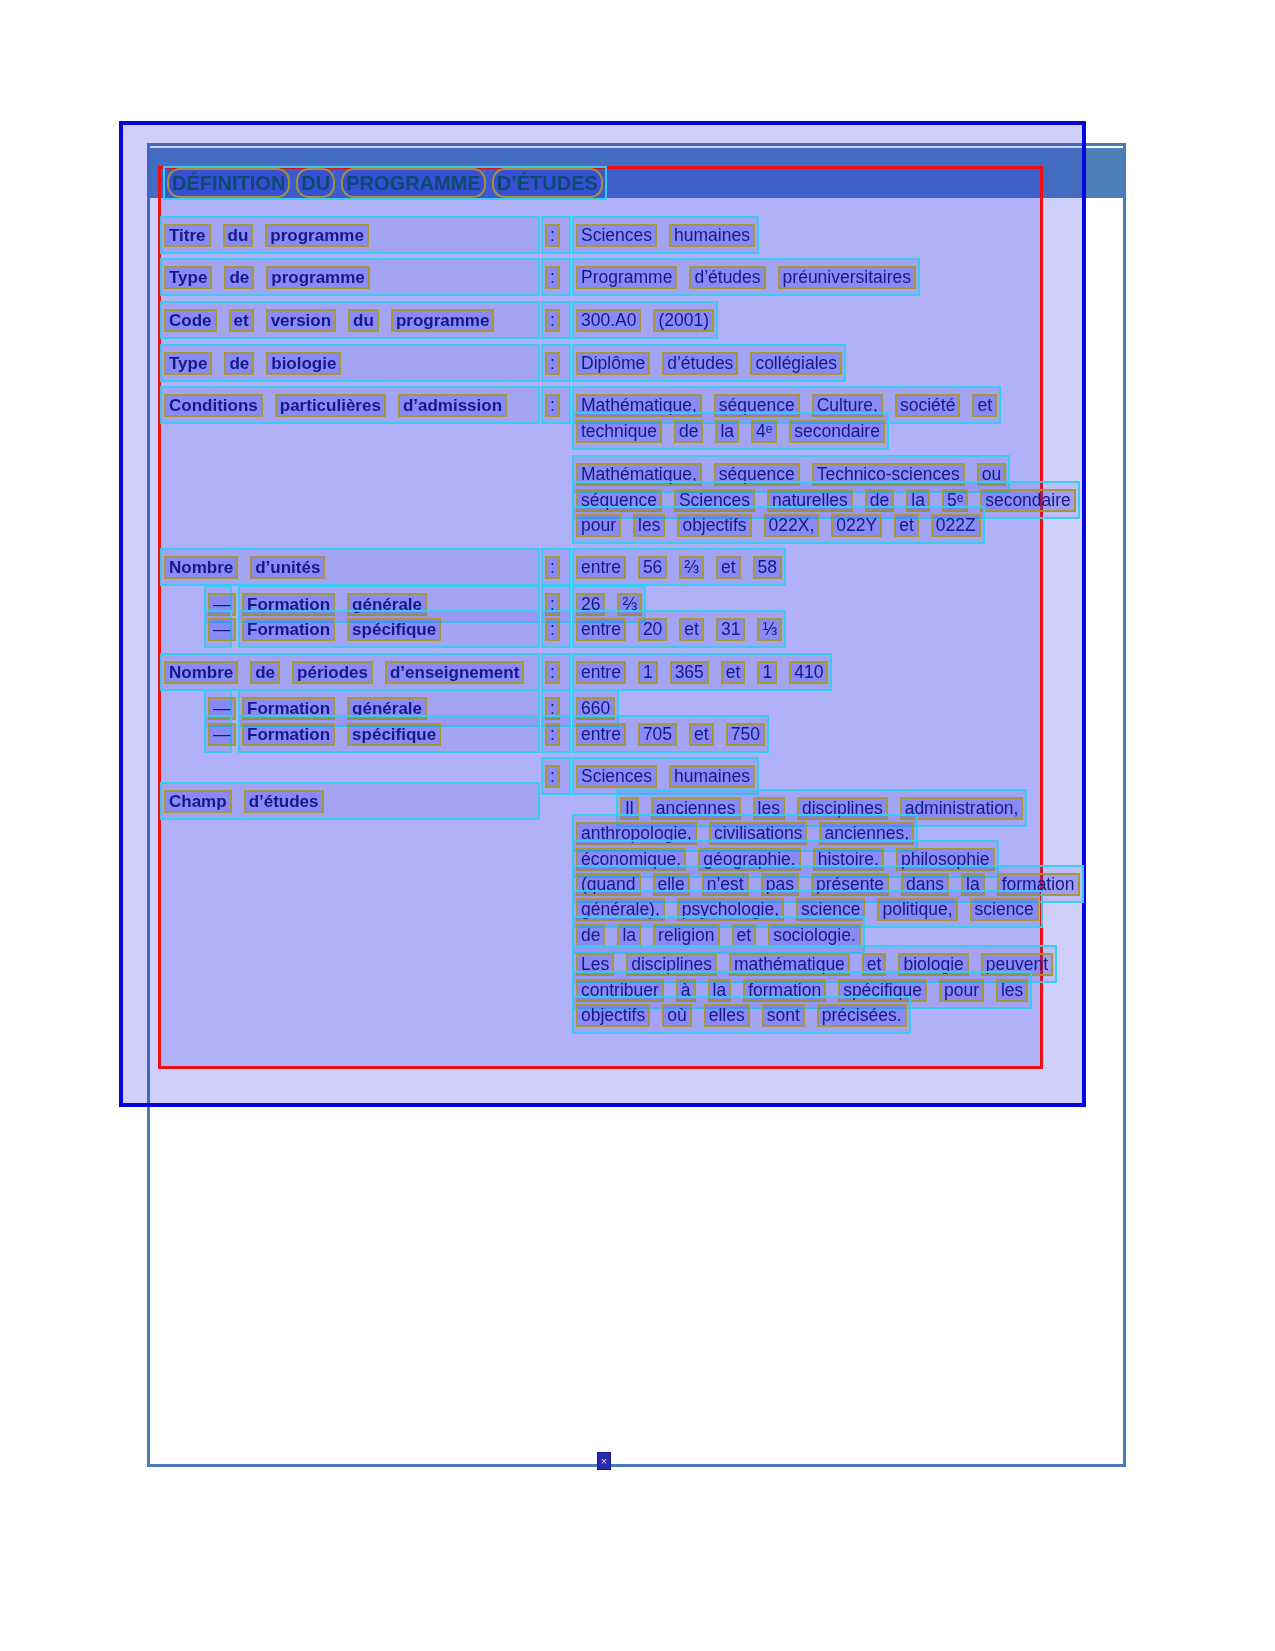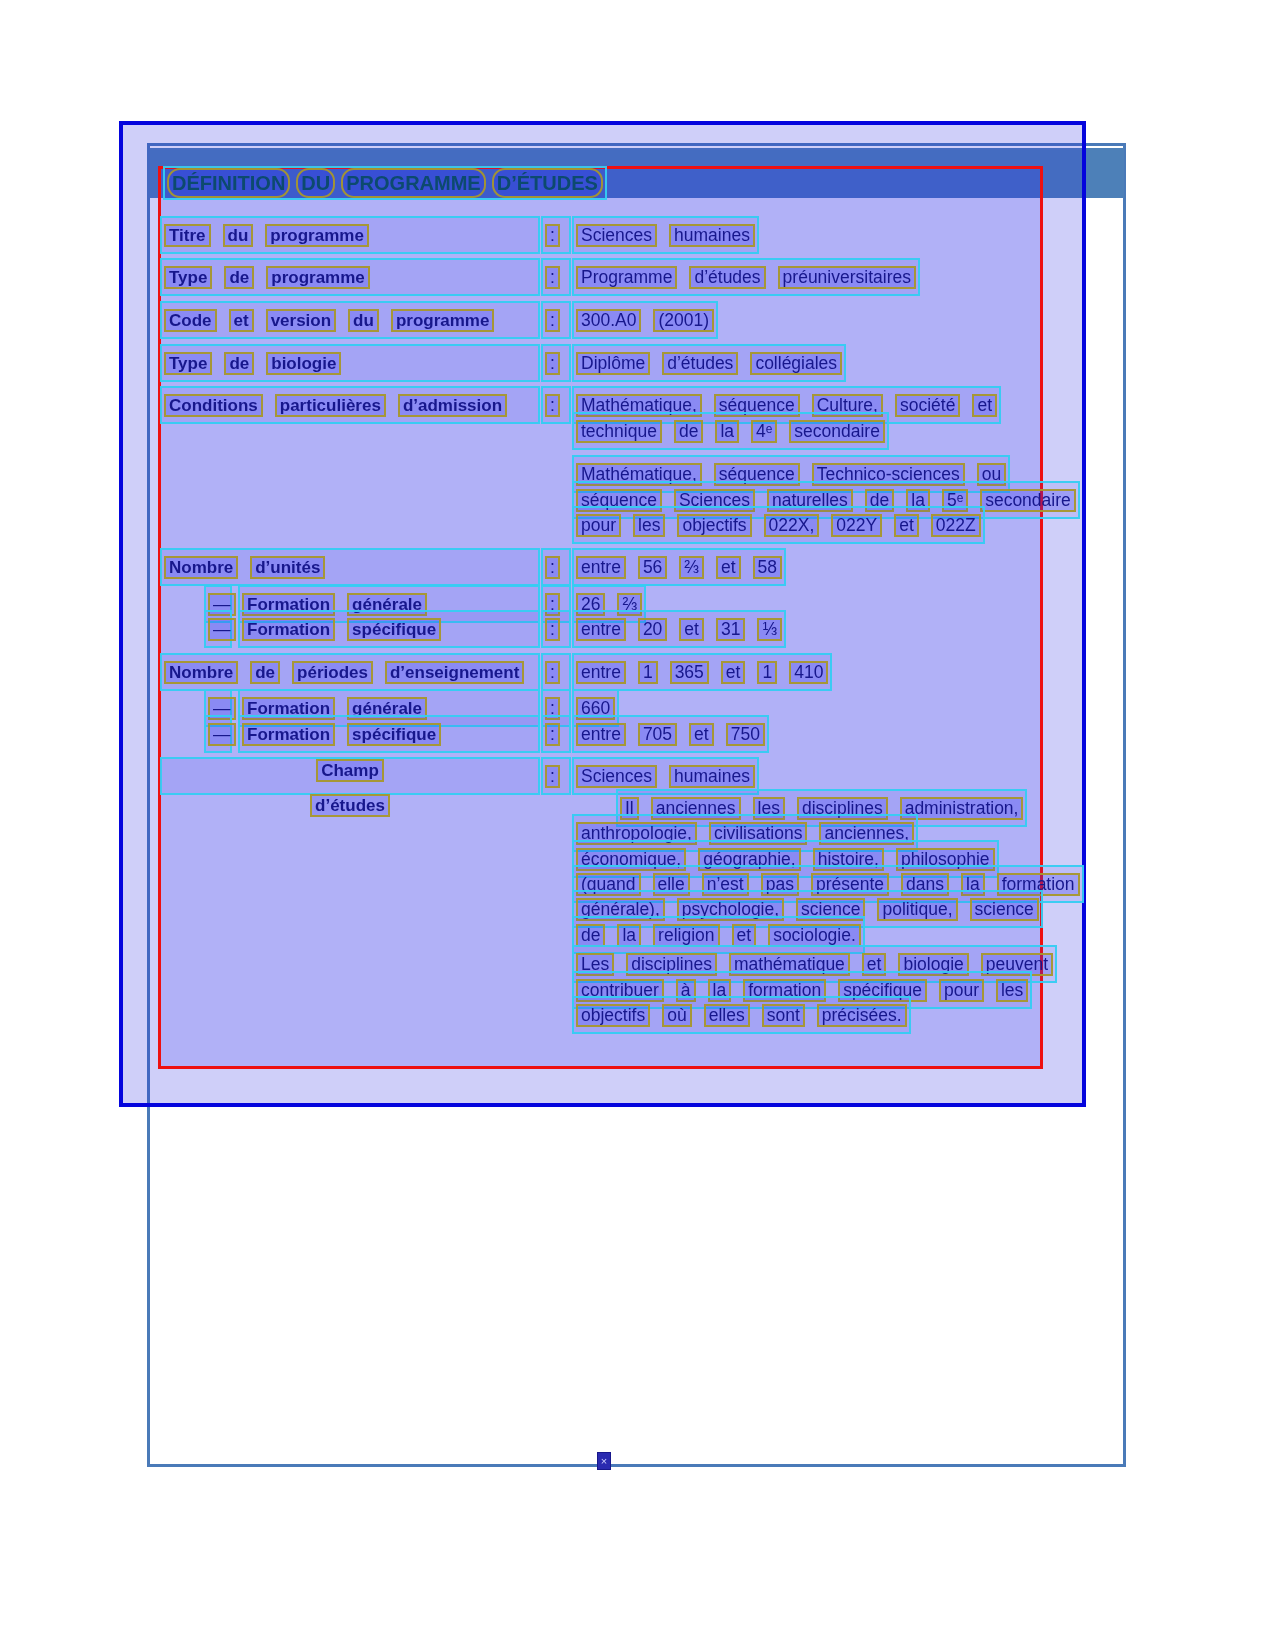--- a/index.html
+++ b/index.html
@@ -257,21 +257,21 @@
       </div>
       <div class="line-box colon-box" style="left: 541px; top: 715px; width: 30px;">
         <span class="word-box">:</span>
       </div>
       <div class="line-box" style="left: 572px; top: 715px;">
         <span class="word-box">entre</span>
         <span class="word-box">705</span>
         <span class="word-box">et</span>
         <span class="word-box">750</span>
       </div>
-      <div class="line-box label" style="left: 160px; top: 757px; width: 380px; flex-direction: column;">
+      <div class="line-box label" style="left: 160px; top: 782px; width: 380px;">
         <span class="word-box">Champ</span>
         <span class="word-box">d’études</span>
       </div>
       <div class="line-box colon-box" style="left: 541px; top: 757px; width: 30px;">
         <span class="word-box">:</span>
       </div>
       <div class="line-box" style="left: 572px; top: 757px;">
         <span class="word-box">Sciences</span>
         <span class="word-box">humaines</span>
       </div>

